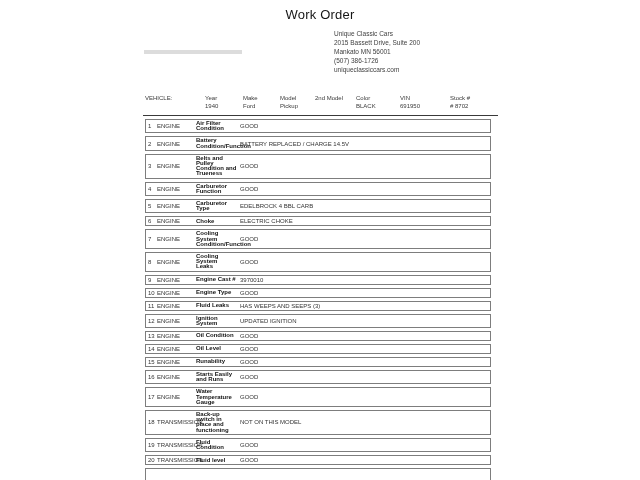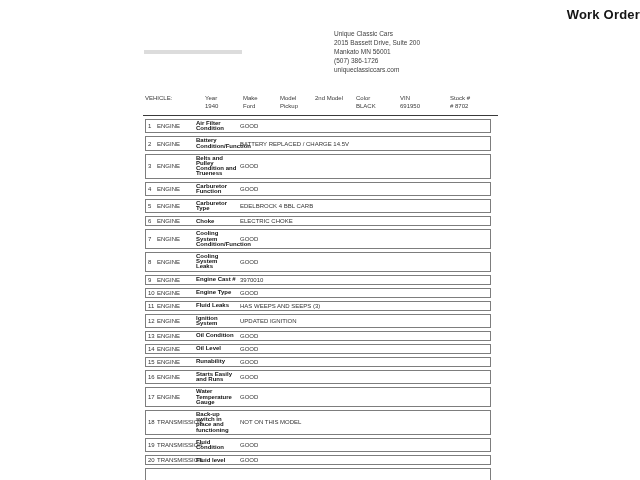--- a/index.html
+++ b/index.html
@@ -1,21 +1,21 @@
 <!DOCTYPE html>
 <html><head>
 <meta charset="utf-8">
 <style>
   * { margin: 0; padding: 0; box-sizing: border-box; }
   html, body { width: 640px; height: 480px; background: #ffffff; overflow: hidden; }
   body { position: relative; font-family: "Liberation Sans", sans-serif; color: #2e2e2e; }
 
   .doc-title {
     position: absolute; top: 7px; left: 0; right: 0;
-    text-align: right; font-size: 13px; font-weight: bold; color: #151515;
+    text-align: center; font-size: 13px; font-weight: normal; color: #151515;
     letter-spacing: 0.2px;
   }
 
   .logo-bar {
     position: absolute; left: 144px; top: 50px;
     width: 98px; height: 4px; background: #dcdcdc;
   }
 
   .company-block {
     position: absolute; left: 334px; top: 29px;

